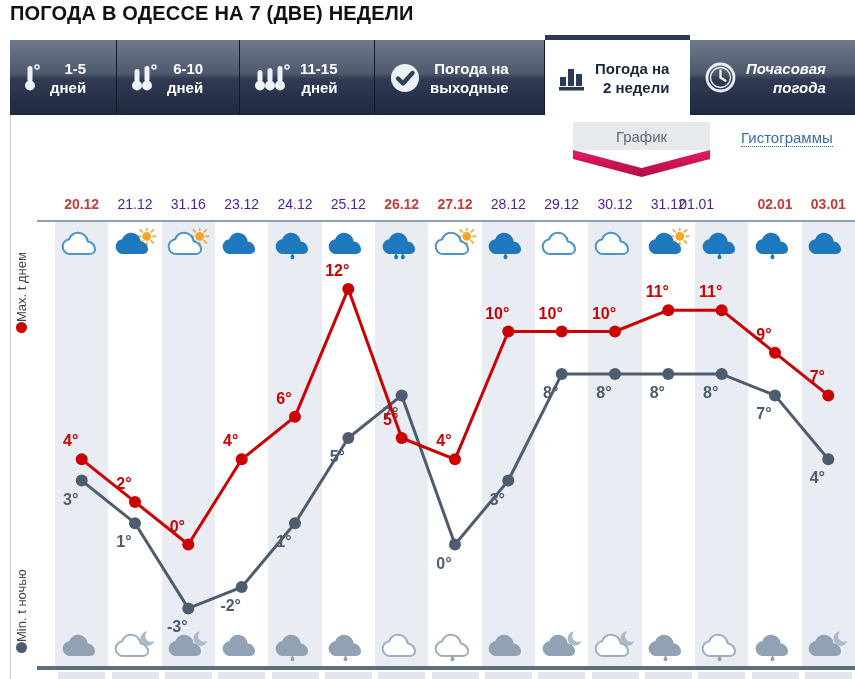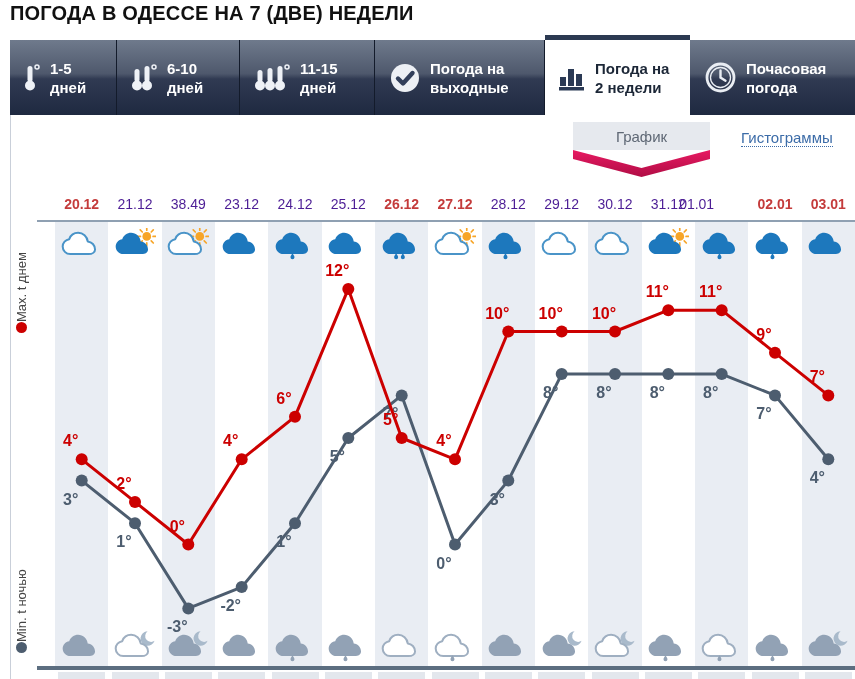--- a/index.html
+++ b/index.html
@@ -4,23 +4,23 @@
 <style>
   html,body{margin:0;padding:0;background:#fff;}
   .page{position:relative;width:855px;height:679px;background:#fff;overflow:hidden;
         font-family:"Liberation Sans","DejaVu Sans",sans-serif;}
   .page-title{position:absolute;left:10px;top:2px;font-size:20px;font-weight:bold;color:#111;letter-spacing:.2px;}
   
   .tabbar{position:absolute;left:10px;top:40px;width:845px;height:75px;display:flex;}
   .tab{position:relative;height:75px;box-sizing:border-box;cursor:pointer;
        background:linear-gradient(#6f7a8c 0%,#4e586c 45%,#303a52 52%,#1e2940 100%);
        border-right:1px solid #131b2b;display:flex;align-items:center;padding-left:14px;}
-  .tab:last-child{border-right:none;}
+  .tab:last-child{border-right:none;font-style:italic;}
   .tab .tab-icon{display:flex;align-items:center;justify-content:center;margin-right:9px;}
-  .tab .tab-label span{display:block;font-size:15px;font-weight:bold;color:#fff;line-height:19px;}
+  .tab .tab-label span{display:block;font-size:15px;font-weight:bold;color:#fff;line-height:19px;text-align:right;}
   .tab.active{background:#fff;border-right:none;}
   .tab.active::before{content:"";position:absolute;left:0;top:-5px;width:100%;height:5px;background:#2c3a52;}
   .tab.active .tab-label span{color:#1c2737;}
   
   .content-frame{position:absolute;left:10px;top:115px;width:845px;height:564px;border-left:1px solid #c9cfd9;box-sizing:border-box;}
   .forecast-title{position:absolute;left:55px;top:126px;font-size:17px;font-weight:bold;color:#222;}
   .view-graph{position:absolute;left:573px;top:122px;width:137px;height:28px;background:#e6e9ee;
               display:flex;align-items:center;justify-content:center;font-size:15px;color:#5f6875;cursor:pointer;}
   .view-graph-chevron{position:absolute;left:573px;top:150px;}
   .view-hist{position:absolute;left:741px;top:129px;font-size:15px;color:#3c6ca8;cursor:pointer;
@@ -155,21 +155,21 @@
       <div class="stripe" style="left:55.0px;top:222px;width:53.3px;height:446px"></div>
       <div class="stripe" style="left:161.7px;top:222px;width:53.3px;height:446px"></div>
       <div class="stripe" style="left:268.3px;top:222px;width:53.3px;height:446px"></div>
       <div class="stripe" style="left:375.0px;top:222px;width:53.3px;height:446px"></div>
       <div class="stripe" style="left:481.7px;top:222px;width:53.3px;height:446px"></div>
       <div class="stripe" style="left:588.3px;top:222px;width:53.3px;height:446px"></div>
       <div class="stripe" style="left:695.0px;top:222px;width:53.3px;height:446px"></div>
       <div class="stripe" style="left:801.7px;top:222px;width:53.3px;height:446px"></div>
       <div class="date-cell weekend" style="left:55.0px;width:53.3px">20.12</div>
       <div class="date-cell" style="left:108.3px;width:53.3px">21.12</div>
-      <div class="date-cell" style="left:161.7px;width:53.3px">38.49</div>
+      <div class="date-cell" style="left:161.7px;width:53.3px">31.16</div>
       <div class="date-cell" style="left:215.0px;width:53.3px">23.12</div>
       <div class="date-cell" style="left:268.3px;width:53.3px">24.12</div>
       <div class="date-cell" style="left:321.7px;width:53.3px">25.12</div>
       <div class="date-cell weekend" style="left:375.0px;width:53.3px">26.12</div>
       <div class="date-cell weekend" style="left:428.3px;width:53.3px">27.12</div>
       <div class="date-cell" style="left:481.7px;width:53.3px">28.12</div>
       <div class="date-cell" style="left:535.0px;width:53.3px">29.12</div>
       <div class="date-cell" style="left:588.3px;width:53.3px">30.12</div>
       <div class="date-cell" style="left:641.7px;width:53.3px">31.12</div>
       <div class="date-cell" style="left:670px;width:53.3px">01.01</div>

